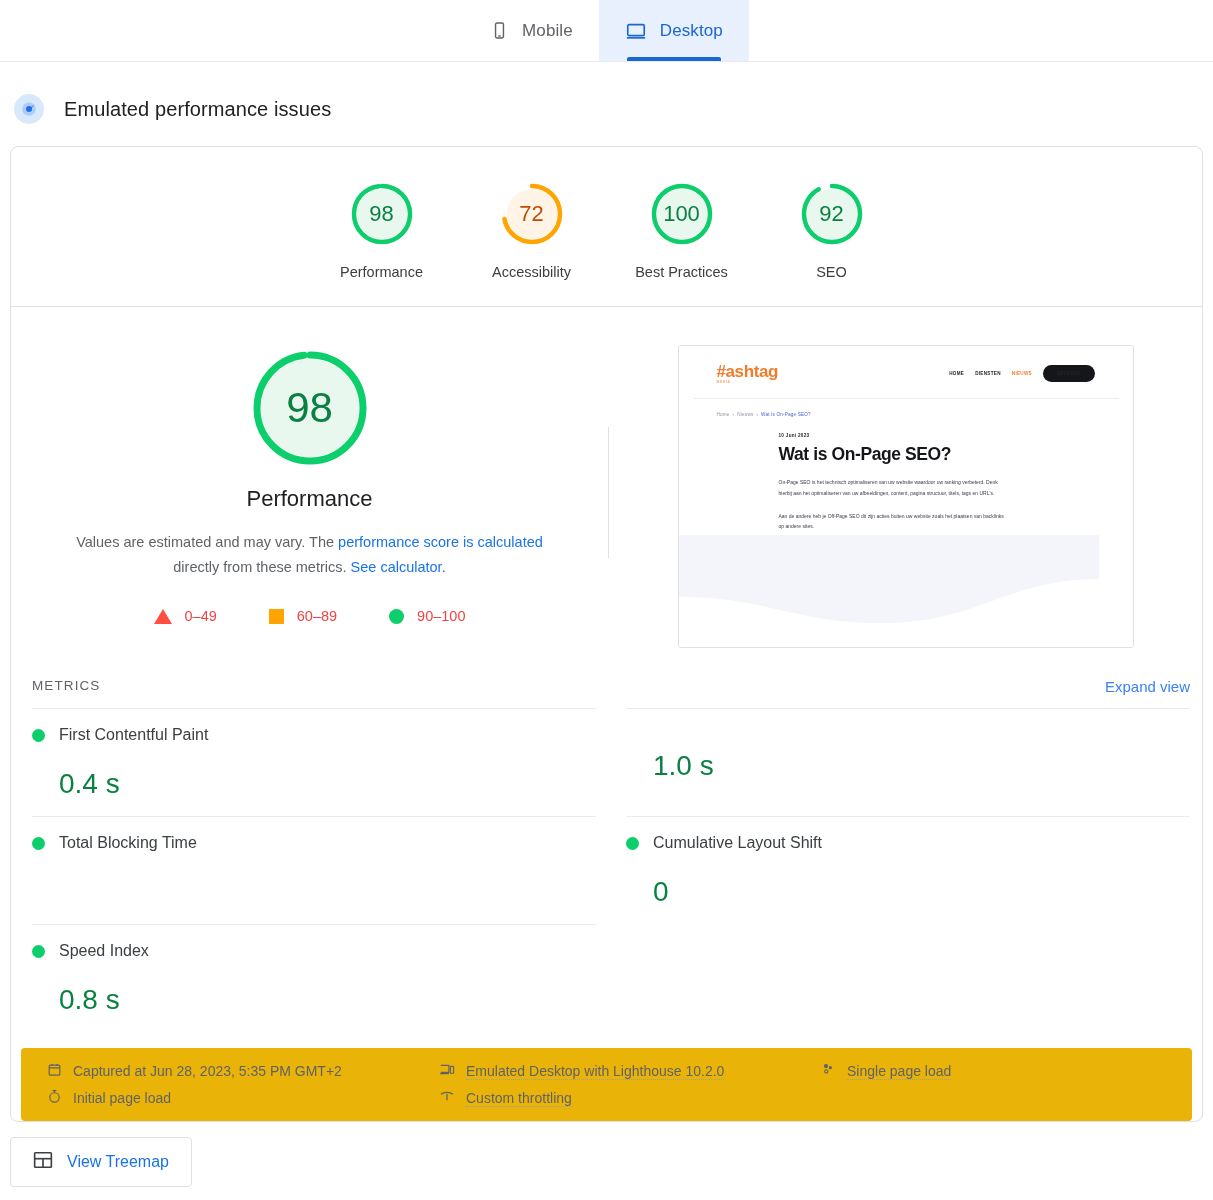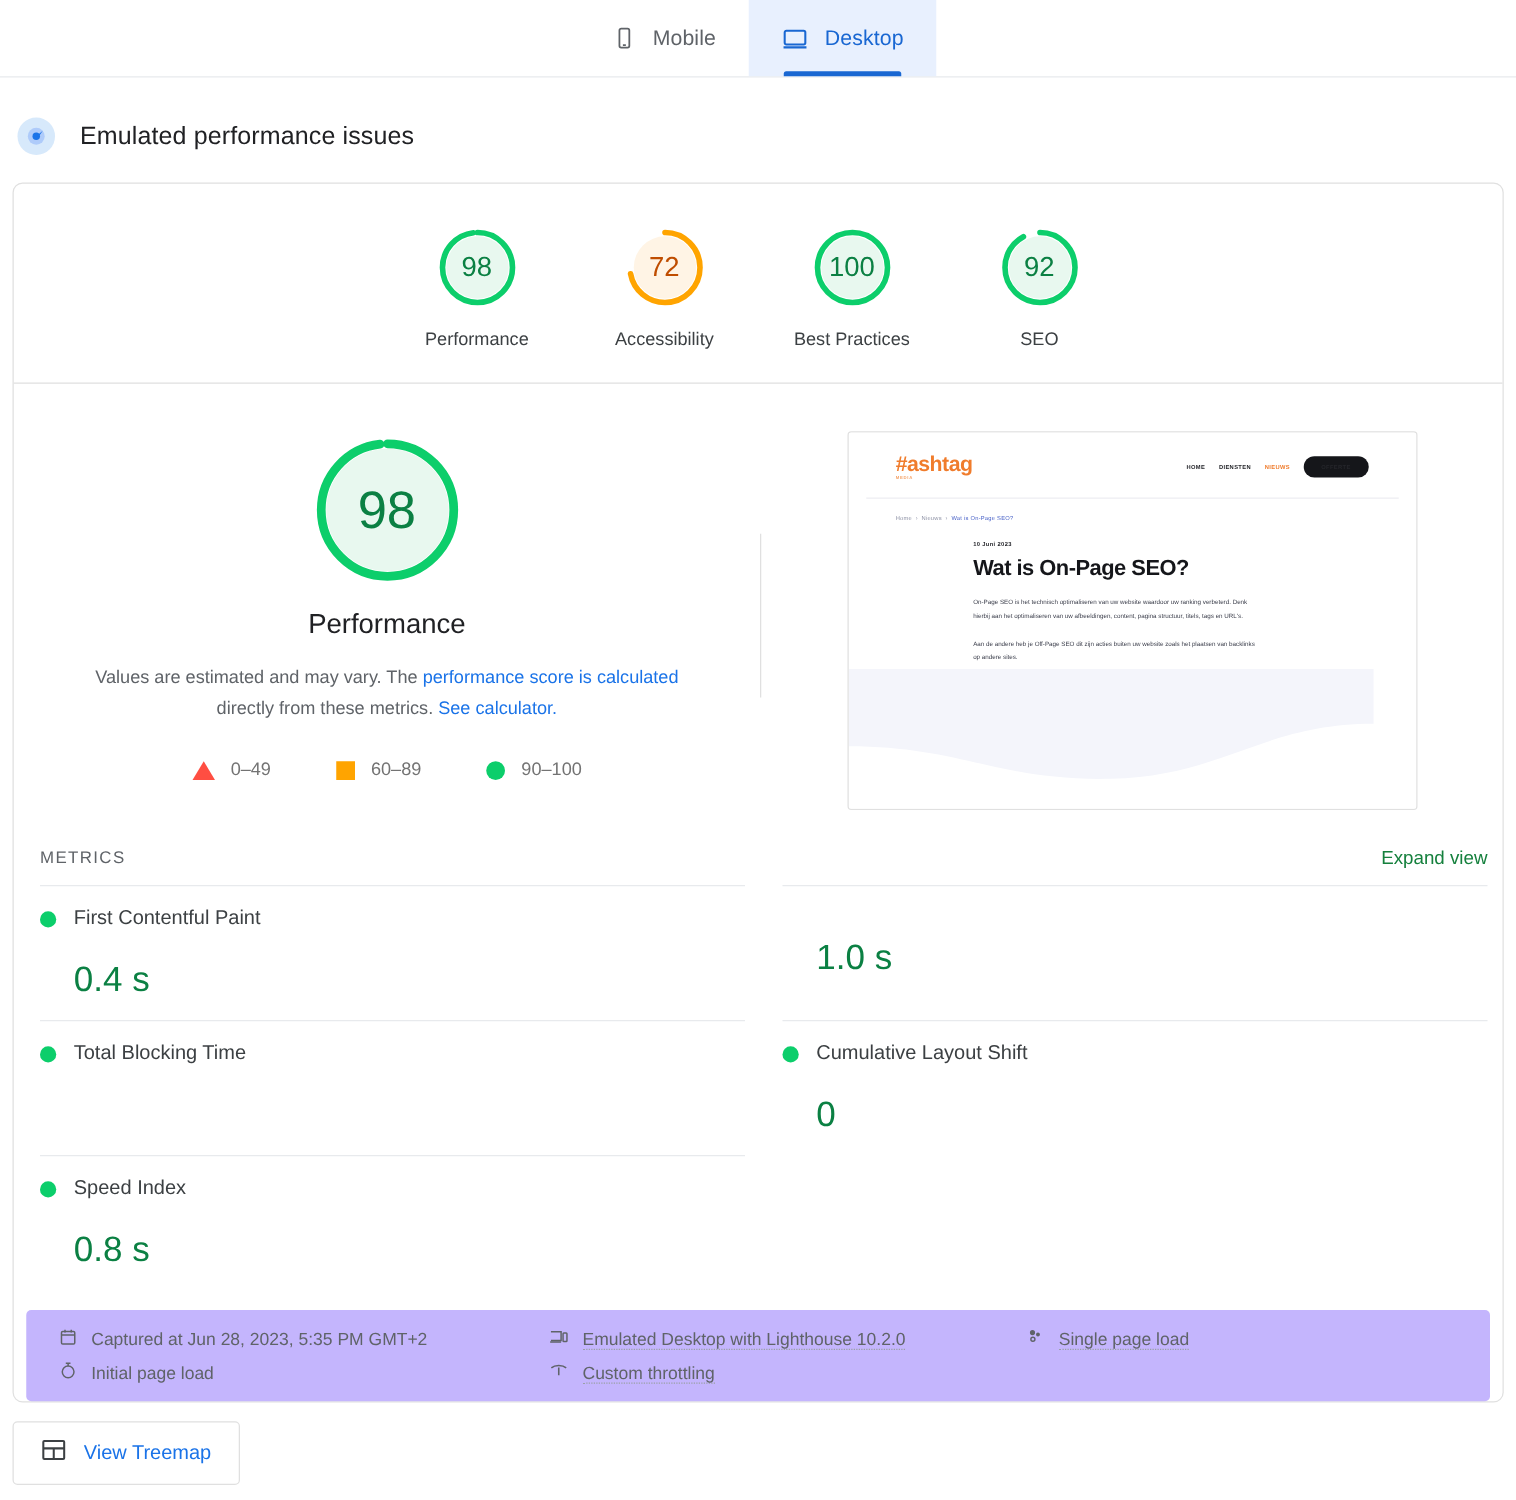--- a/index.html
+++ b/index.html
@@ -111,21 +111,21 @@
     text-align: center;
     font-size: 14.5px;
     color: #5f6368;
     line-height: 1.73;
   }
   .perf-desc a { color: #1a73e8; text-decoration: none; }
 
   .legend {
     margin-top: 28px;
     display: flex; align-items: flex-start; gap: 52px;
-    font-size: 14.5px; color: #737373;
+    font-size: 14.5px; color: #ef4444;
   }
   .legend-item { display: flex; align-items: center; gap: 13px; }
   .lg-tri {
     width: 0; height: 0;
     border-left: 9px solid transparent;
     border-right: 9px solid transparent;
     border-bottom: 15px solid #ff4e42;
   }
   .lg-sq { width: 15px; height: 15px; background: #ffa400; }
   .lg-ci { width: 15px; height: 15px; border-radius: 50%; background: #0cce6b; }
@@ -172,42 +172,42 @@
 
   
   .metrics-head {
     display: flex; align-items: flex-start; justify-content: space-between;
     padding: 0 12px 0 21px;
     margin-top: 30px;
   }
   .metrics-title {
     font-size: 13.5px; letter-spacing: 1.1px; color: #5f6368;
   }
-  .expand-view { font-size: 15px; color: #15803d; cursor: pointer; }
+  .expand-view { font-size: 15px; color: #3b82f6; cursor: pointer; }
 
   .metrics-grid {
     display: grid;
     grid-template-columns: 1fr 1fr;
     column-gap: 30px;
     padding: 0 12px 0 21px;
     margin-top: 13px;
   }
   .metric {
     border-top: 1px solid #e8eaed;
     padding: 17px 0 16px 0;
   }
   .metric-top { display: flex; align-items: center; gap: 14px; }
   .m-dot { width: 13px; height: 13px; border-radius: 50%; background: #0cce6b; flex: none; }
   .m-name { font-size: 16px; color: #3c4043; }
   .m-val { margin-top: 24px; margin-left: 27px; font-size: 28px; color: #0b8043; font-weight: 400; }
 
   
   .meta {
     margin: 16px 10px 0 10px;
-    background: #c4b5fd;
+    background: #eab308;
     border-radius: 4px;
     display: grid;
     grid-template-columns: 392px 382px 1fr;
     padding: 14px 0 14px 26px;
     column-gap: 0;
     overflow: hidden;
   }
   .meta-col { display: flex; flex-direction: column; gap: 9px; }
   .meta-row { display: flex; align-items: center; gap: 11px; font-size: 14px; color: #5f6368; white-space: nowrap; }
   .meta-row .mtext.dotted { border-bottom: 1px dotted #9aa0a6; }

